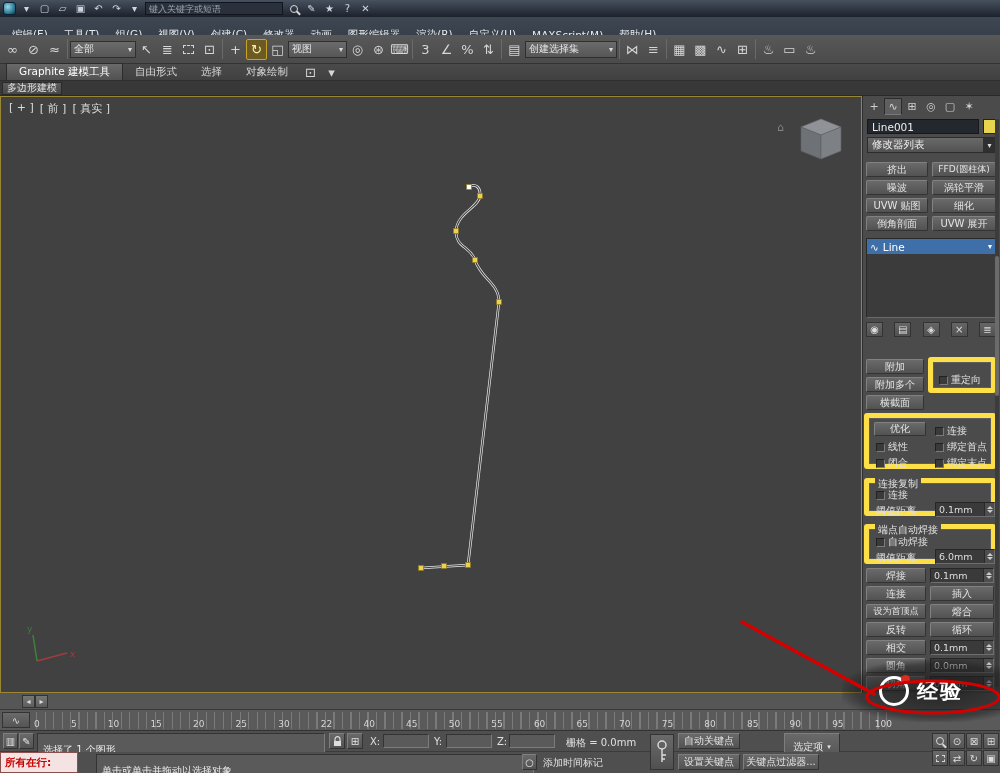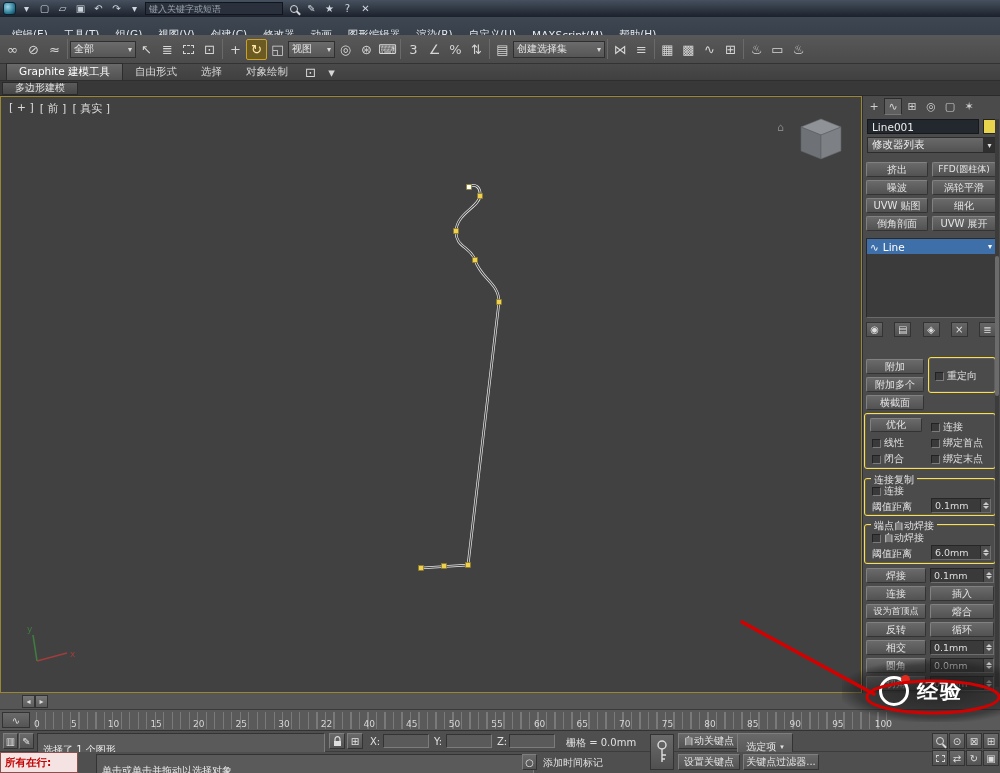--- a/index.html
+++ b/index.html
@@ -24,41 +24,41 @@
   .dd{height:17px;background:linear-gradient(#6b6b6b,#565656);border:1px solid #2f2f2f;display:flex;align-items:center;justify-content:space-between;padding:0 3px;color:#e5e5e5;font-size:10px;flex:none}
   .dd .arw{color:#ddd;font-size:8px;margin-left:4px}
   .dashedbox{width:11px;height:9px;border:1px dashed #d6d6d6}
   .mag{position:relative;width:8px;height:8px;border:1.5px solid #d8d8d8;border-radius:50%;flex:none}
   .mag::after{content:"";position:absolute;width:5px;height:1.5px;background:#d8d8d8;transform:rotate(45deg);right:-4px;bottom:-2px}
   
   .ribbon1{left:0;top:64px;width:1000px;height:17px;background:linear-gradient(#4a4a4a,#404040);display:flex;align-items:flex-end;padding-left:6px;border-bottom:1px solid #2e2e2e}
   .rtab{padding:1px 12px;font-size:10.5px;color:#d8d8d8}
   .rtab.active{background:linear-gradient(#6a6a6a,#515151);border:1px solid #2c2c2c;border-bottom:none;color:#fff}
   .ribbon2{left:0;top:81px;width:1000px;height:15px;background:#383838;display:flex;align-items:center;padding-left:2px;border-bottom:1px solid #2a2a2a}
-  .rtab2{background:linear-gradient(#5c5c5c,#474747);border:1px solid #2a2a2a;padding:0 12px;font-size:10px;color:#e2e2e2;height:13px;display:flex;align-items:center}
+  .rtab2{background:linear-gradient(#5c5c5c,#474747);border:1px solid #2a2a2a;padding:0 4px;font-size:10px;color:#e2e2e2;height:13px;display:flex;align-items:center}
   
   .viewport{left:0;top:96px;width:862px;height:597px;background:#414141;border:1px solid #9b8733;overflow:hidden}
   .vplabel{display:flex;gap:6px;position:absolute;left:8px;top:4px;color:#dcdcdc;font-size:11px}
   .vplabel span{white-space:nowrap}
   
   .cmdpanel{left:862px;top:96px;width:138px;height:597px;background:#4b4b4b;border-left:1px solid #2e2e2e}
   .cptabs{position:absolute;left:2px;top:2px;display:flex;gap:1px}
   .cptab{width:18px;height:17px;display:flex;align-items:center;justify-content:center;color:#d0d0d0;font-size:11px}
   .cptab.active{background:#5f5f5f;border:1px solid #2c2c2c;border-bottom-color:#777}
   .namefield{position:absolute;left:4px;top:23px;width:112px;height:15px;background:#23282e;border:1px solid #15181c;color:#eee;font-size:10.5px;display:flex;align-items:center;padding-left:4px}
   .swatch{position:absolute;left:120px;top:23px;width:14px;height:15px;background:#e8d44d;border:1px solid #222}
   .modlist{position:absolute;left:4px;top:41px;width:130px;height:16px;background:linear-gradient(#696969,#525252);border:1px solid #2c2c2c;display:flex;align-items:center;justify-content:space-between;color:#eee;font-size:10.5px;padding-left:4px}
   .modlist .ab{width:13px;height:100%;background:#2f2f2f;display:flex;align-items:center;justify-content:center;font-size:8px;color:#ddd}
   .btn{background:linear-gradient(#6a6a6a,#525252);border:1px solid #333;border-top-color:#818181;border-left-color:#818181;border-radius:2px;color:#e3e3e3;font-size:10px;display:flex;align-items:center;justify-content:center;height:15px;line-height:1;white-space:nowrap;overflow:hidden}
   .btn.sm{font-size:9px}
   .stackrow{height:15px;background:#3f6fa8;color:#fff;display:flex;align-items:center;gap:4px;padding-left:3px;font-size:10.5px}
   .stool{width:17px;height:15px;display:flex;align-items:center;justify-content:center;background:linear-gradient(#666,#515151);border:1px solid #333;color:#ddd;font-size:10px}
   .ck{display:flex;align-items:center;gap:3px;font-size:10px;color:#e0e0e0;white-space:nowrap}
   .ck .b{width:9px;height:9px;background:#3a3a3a;border:1px solid #222;border-bottom-color:#7b7b7b;border-right-color:#7b7b7b;flex:none}
-  .grp{position:absolute;border:1px solid #fde047;box-shadow:inset 0 0 0 1px #5d5d5d;border-radius:3px}
+  .grp{position:absolute;border:5px solid #fde047;box-shadow:inset 0 0 0 1px #5d5d5d;border-radius:3px}
   .legend{position:absolute;top:-6px;left:6px;background:#4b4b4b;padding:0 3px;font-size:10px;color:#e4e4e4;white-space:nowrap}
   .spin{display:flex;align-items:center;background:#3a3a3a;border:1px solid #262626;border-bottom-color:#6e6e6e;border-right-color:#6e6e6e;height:15px}
   .spin .v{flex:1;font-size:9.5px;color:#ddd;padding-left:3px;white-space:nowrap}
   .spin .ar{width:10px;height:100%;display:flex;flex-direction:column;align-items:center;justify-content:center;gap:1px;background:#4e4e4e;border-left:1px solid #2a2a2a}
   .spin .ar i{width:0;height:0;border-left:3px solid transparent;border-right:3px solid transparent}
   .spin .ar .u{border-bottom:3px solid #ccc}
   .spin .ar .d{border-top:3px solid #ccc}
   .lbl{font-size:10px;color:#e0e0e0;white-space:nowrap}
   .scrolltrack{position:absolute;right:1px;top:23px;width:4px;height:568px;background:#3c3c3c}
   .scrollthumb{position:absolute;right:1px;top:160px;width:4px;height:140px;background:#6b6b6b;border-radius:2px}
@@ -138,21 +138,21 @@
   <span class="ti">↖</span>
   <span class="ti">≣</span>
   <span class="ti">
       <span class="dashedbox"></span>
     </span>
   <span class="ti">⊡</span>
   <i class="sep"></i>
   <span class="ti">+</span>
   <span class="ti active">↻</span>
   <span class="ti">◱</span>
-  <span class="dd" style="width:47px">
+  <span class="dd" style="width:59px">
     <span>视图</span>
       <span class="arw">▾</span>
   </span>
   <span class="ti">◎</span>
   <span class="ti">⊛</span>
   <span class="ti">⌨</span>
   <i class="sep"></i>
   <span class="ti">3</span>
   <span class="ti">∠</span>
   <span class="ti">%</span>
@@ -436,21 +436,21 @@
   </span>
   <span class="sbtn abs" style="left:347px;top:2px;width:16px;height:16px">⊞</span>
   <span class="lbl abs" style="left:370px;top:5px">X:</span>
   <input class="coordinp abs" style="left: 383px; top: 3px; width: 46px; height: 14px;" value="">
   <span class="lbl abs" style="left:434px;top:5px">Y:</span>
   <input class="coordinp abs" style="left: 446px; top: 3px; width: 46px; height: 14px;" value="">
   <span class="lbl abs" style="left:497px;top:5px">Z:</span>
   <input class="coordinp abs" style="left: 509px; top: 3px; width: 46px; height: 14px;" value="">
   <span class="lbl abs" style="left:566px;top:5px">栅格 = 0.0mm</span>
   <span class="sbtn abs" style="left:678px;top:2px;width:62px;height:16px">自动关键点</span>
-  <span class="sbtn abs" style="left:737px;top:2px;width:56px;height:28px">
+  <span class="sbtn abs" style="left:784px;top:2px;width:56px;height:28px">
     <span>选定项</span>
       <span style="font-size:7px;margin-left:4px">▾</span>
   </span>
 </div>
 
 <div class="abs status2">
   <div class="listener abs" style="left:0;top:0;width:78px;height:21px">所有在行:</div>
   <div class="sunk abs" style="left:96px;top:2px;width:438px;height:16px">单击或单击并拖动以选择对象</div>
   <span class="sbtn abs" style="left:522px;top:2px;width:15px;height:16px">○</span>
   <span class="lbl abs" style="left:543px;top:4px">添加时间标记</span>

